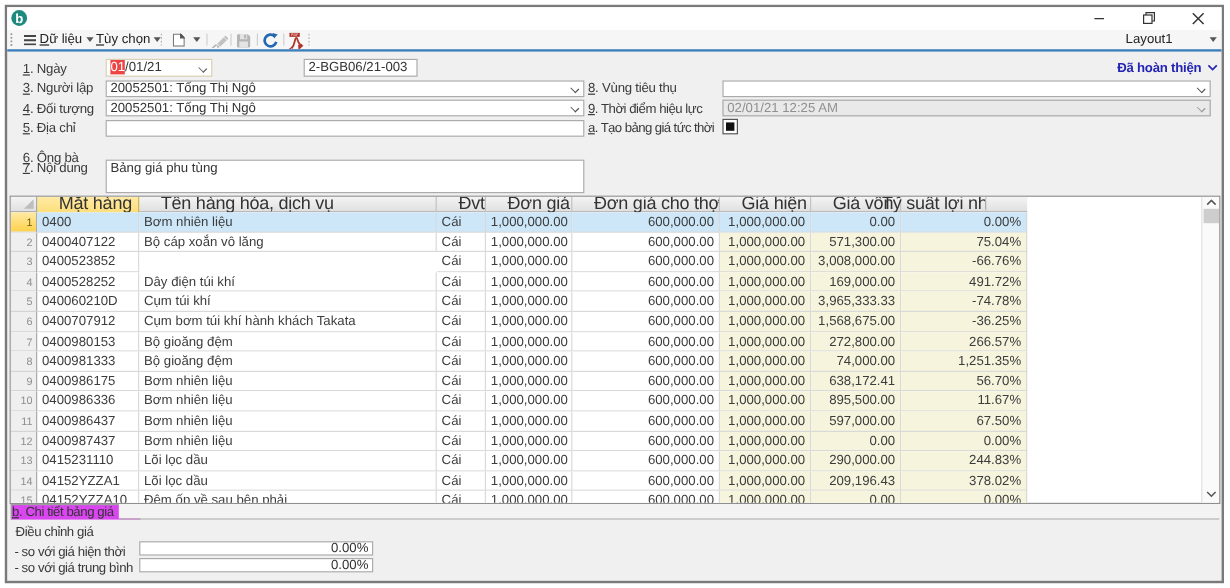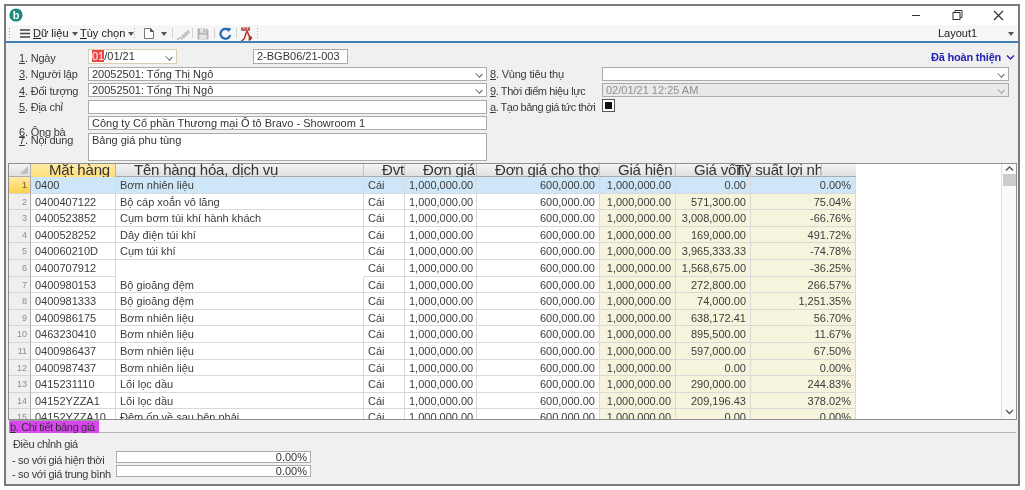--- a/index.html
+++ b/index.html
@@ -116,21 +116,20 @@
   <div class="lbl" style="left:13px;top:95px"><u>5</u>. Địa chỉ</div>
   <div class="lbl" style="left:13px;top:120px"><u>6</u>. Ông bà</div>
   <div class="lbl" style="left:13px;top:128px"><u>7</u>. Nội dung</div>
 
   <div class="fld" style="left:82px;top:43px;width:89px;height:15px;border:1px solid #d9cdb4;line-height:13px"><span style="background:#ef4444;color:#fff">01</span>/01/21<div class="chev" style="top:4px"></div></div>
   <div class="lbl" style="left:175px;top:62px"><u>2</u>. Số bảng giá</div>
   <div class="fld" style="left:247px;top:43px;width:95px;height:15px">2-BGB06/21-003</div>
   <div class="fld" style="left:82px;top:60.5px;width:399px;height:14px">20052501: Tống Thị Ngô<div class="chev"></div></div>
   <div class="fld" style="left:82px;top:77px;width:399px;height:14px">20052501: Tống Thị Ngô<div class="chev"></div></div>
   <div class="fld" style="left:82px;top:93.5px;width:399px;height:14px"></div>
-  <div class="fld" style="left:82px;top:110px;width:399px;height:14px">Công ty Cổ phần Thương mại Ô tô Bravo - Showroom 1</div>
   <div class="fld" style="left:82px;top:126.5px;width:399px;height:28px">Bảng giá phu tùng</div>
 
   <div class="done">Đã hoàn thiện <svg width="9" height="7" style="margin-left:2px">
         <path d="M1 1.5 L4.5 5 L8 1.5" fill="none" stroke="#2424b4" stroke-width="1.4"></path>
       </svg></div>
   <div class="lbl" style="left:484px;top:62px"><u>8</u>. Vùng tiêu thụ</div>
   <div class="fld" style="left:596px;top:60.5px;width:407px;height:14px">
       <div class="chev"></div>
     </div>
   <div class="lbl" style="left:484px;top:79px;letter-spacing:-0.4px"><u>9</u>. Thời điểm hiệu lực</div>
@@ -173,21 +172,20 @@
 <div class="c c3">Cái</div>
 <div class="c c4 num">1,000,000.00</div>
 <div class="c c5 num">600,000.00</div>
 <div class="c c6 num cream">1,000,000.00</div>
 <div class="c c7 num cream">571,300.00</div>
 <div class="c c8 num cream">75.04%</div>
 </div>
 <div class="row">
 <div class="ind">3</div>
 <div class="c c1">0400523852</div>
-<div class="c c2">Cụm bơm túi khí hành khách</div>
 <div class="c c3">Cái</div>
 <div class="c c4 num">1,000,000.00</div>
 <div class="c c5 num">600,000.00</div>
 <div class="c c6 num cream">1,000,000.00</div>
 <div class="c c7 num cream">3,008,000.00</div>
 <div class="c c8 num cream">-66.76%</div>
 </div>
 <div class="row">
 <div class="ind">4</div>
 <div class="c c1">0400528252</div>
@@ -206,20 +204,21 @@
 <div class="c c3">Cái</div>
 <div class="c c4 num">1,000,000.00</div>
 <div class="c c5 num">600,000.00</div>
 <div class="c c6 num cream">1,000,000.00</div>
 <div class="c c7 num cream">3,965,333.33</div>
 <div class="c c8 num cream">-74.78%</div>
 </div>
 <div class="row">
 <div class="ind">6</div>
 <div class="c c1">0400707912</div>
+<div class="c c2">Cụm bơm túi khí hành khách Takata</div>
 <div class="c c3">Cái</div>
 <div class="c c4 num">1,000,000.00</div>
 <div class="c c5 num">600,000.00</div>
 <div class="c c6 num cream">1,000,000.00</div>
 <div class="c c7 num cream">1,568,675.00</div>
 <div class="c c8 num cream">-36.25%</div>
 </div>
 <div class="row">
 <div class="ind">7</div>
 <div class="c c1">0400980153</div>
@@ -248,21 +247,21 @@
 <div class="c c2">Bơm nhiên liệu</div>
 <div class="c c3">Cái</div>
 <div class="c c4 num">1,000,000.00</div>
 <div class="c c5 num">600,000.00</div>
 <div class="c c6 num cream">1,000,000.00</div>
 <div class="c c7 num cream">638,172.41</div>
 <div class="c c8 num cream">56.70%</div>
 </div>
 <div class="row">
 <div class="ind">10</div>
-<div class="c c1">0463230410</div>
+<div class="c c1">0400986336</div>
 <div class="c c2">Bơm nhiên liệu</div>
 <div class="c c3">Cái</div>
 <div class="c c4 num">1,000,000.00</div>
 <div class="c c5 num">600,000.00</div>
 <div class="c c6 num cream">1,000,000.00</div>
 <div class="c c7 num cream">895,500.00</div>
 <div class="c c8 num cream">11.67%</div>
 </div>
 <div class="row">
 <div class="ind">11</div>

